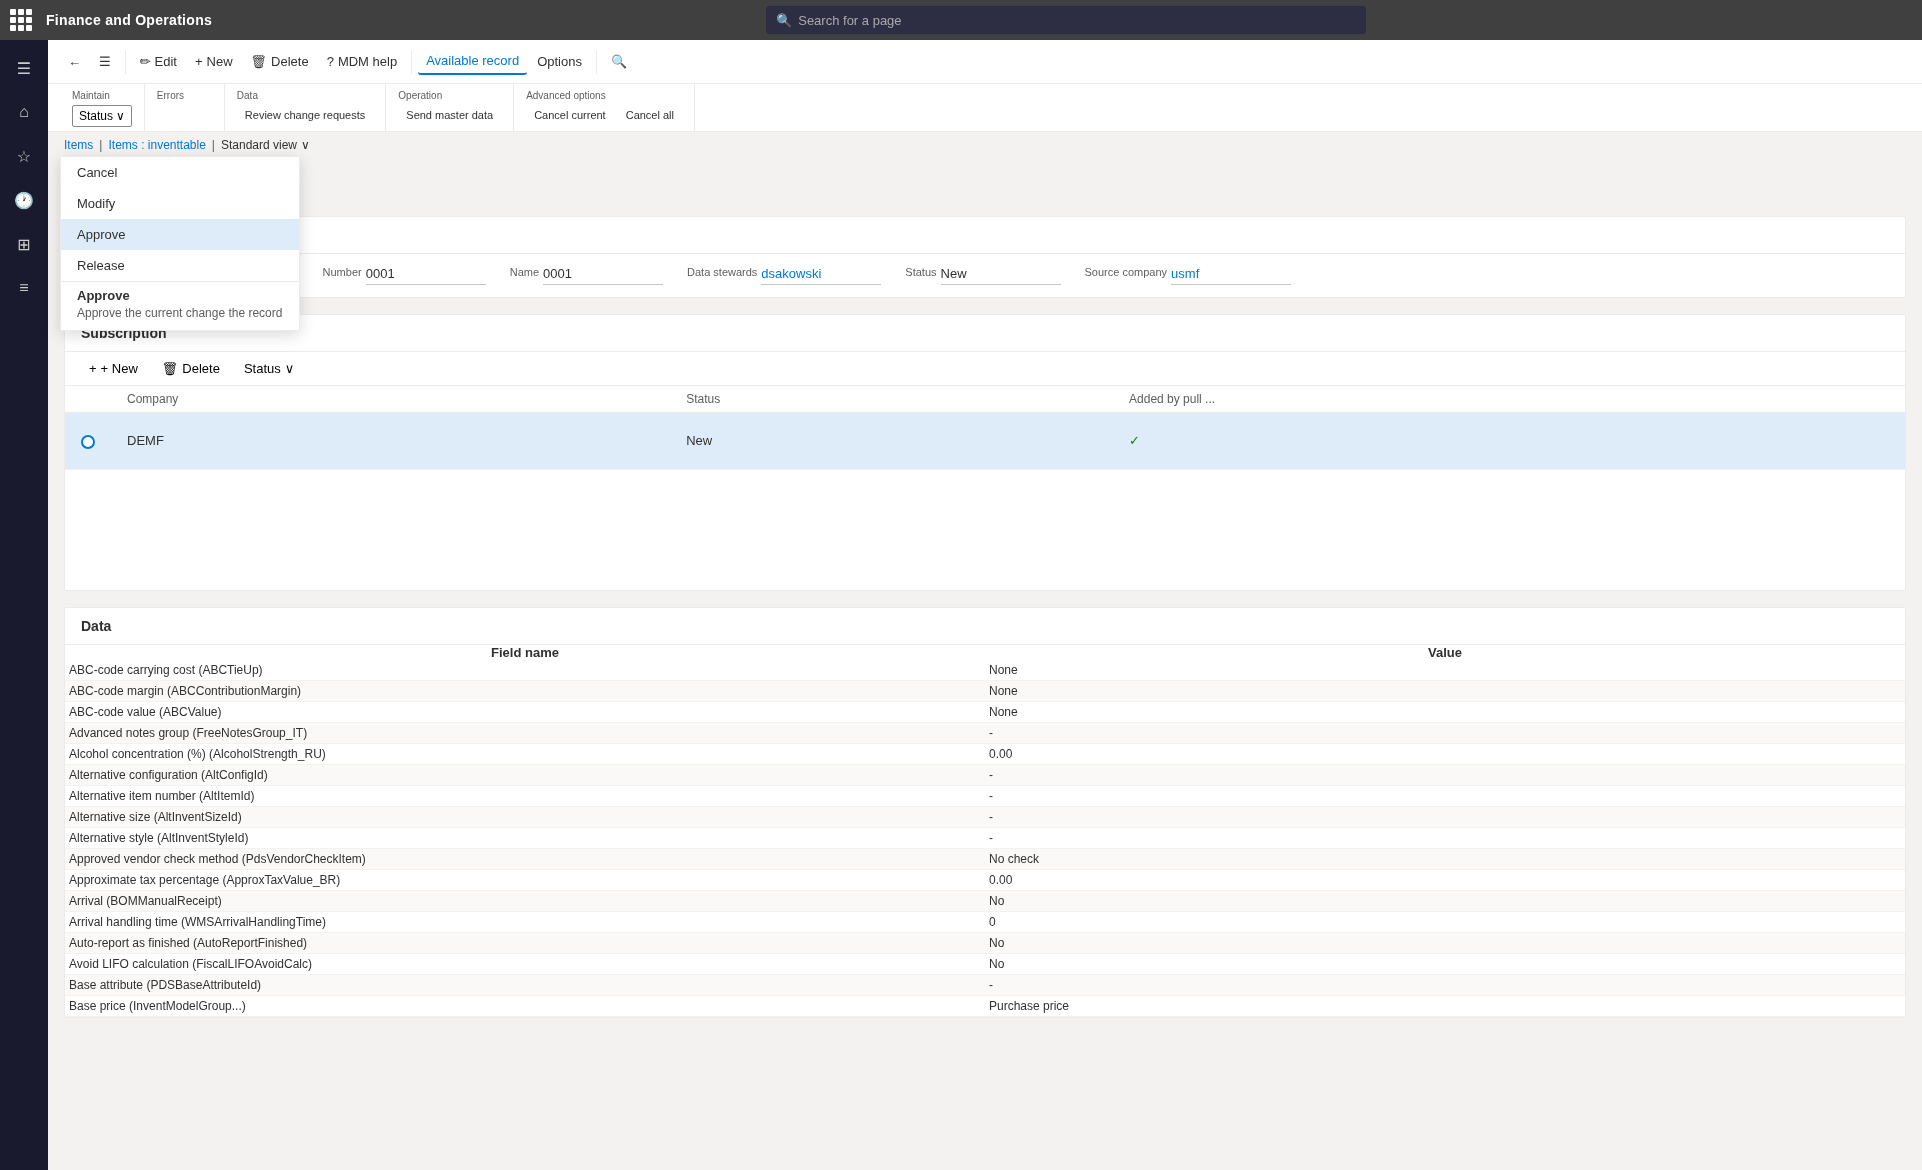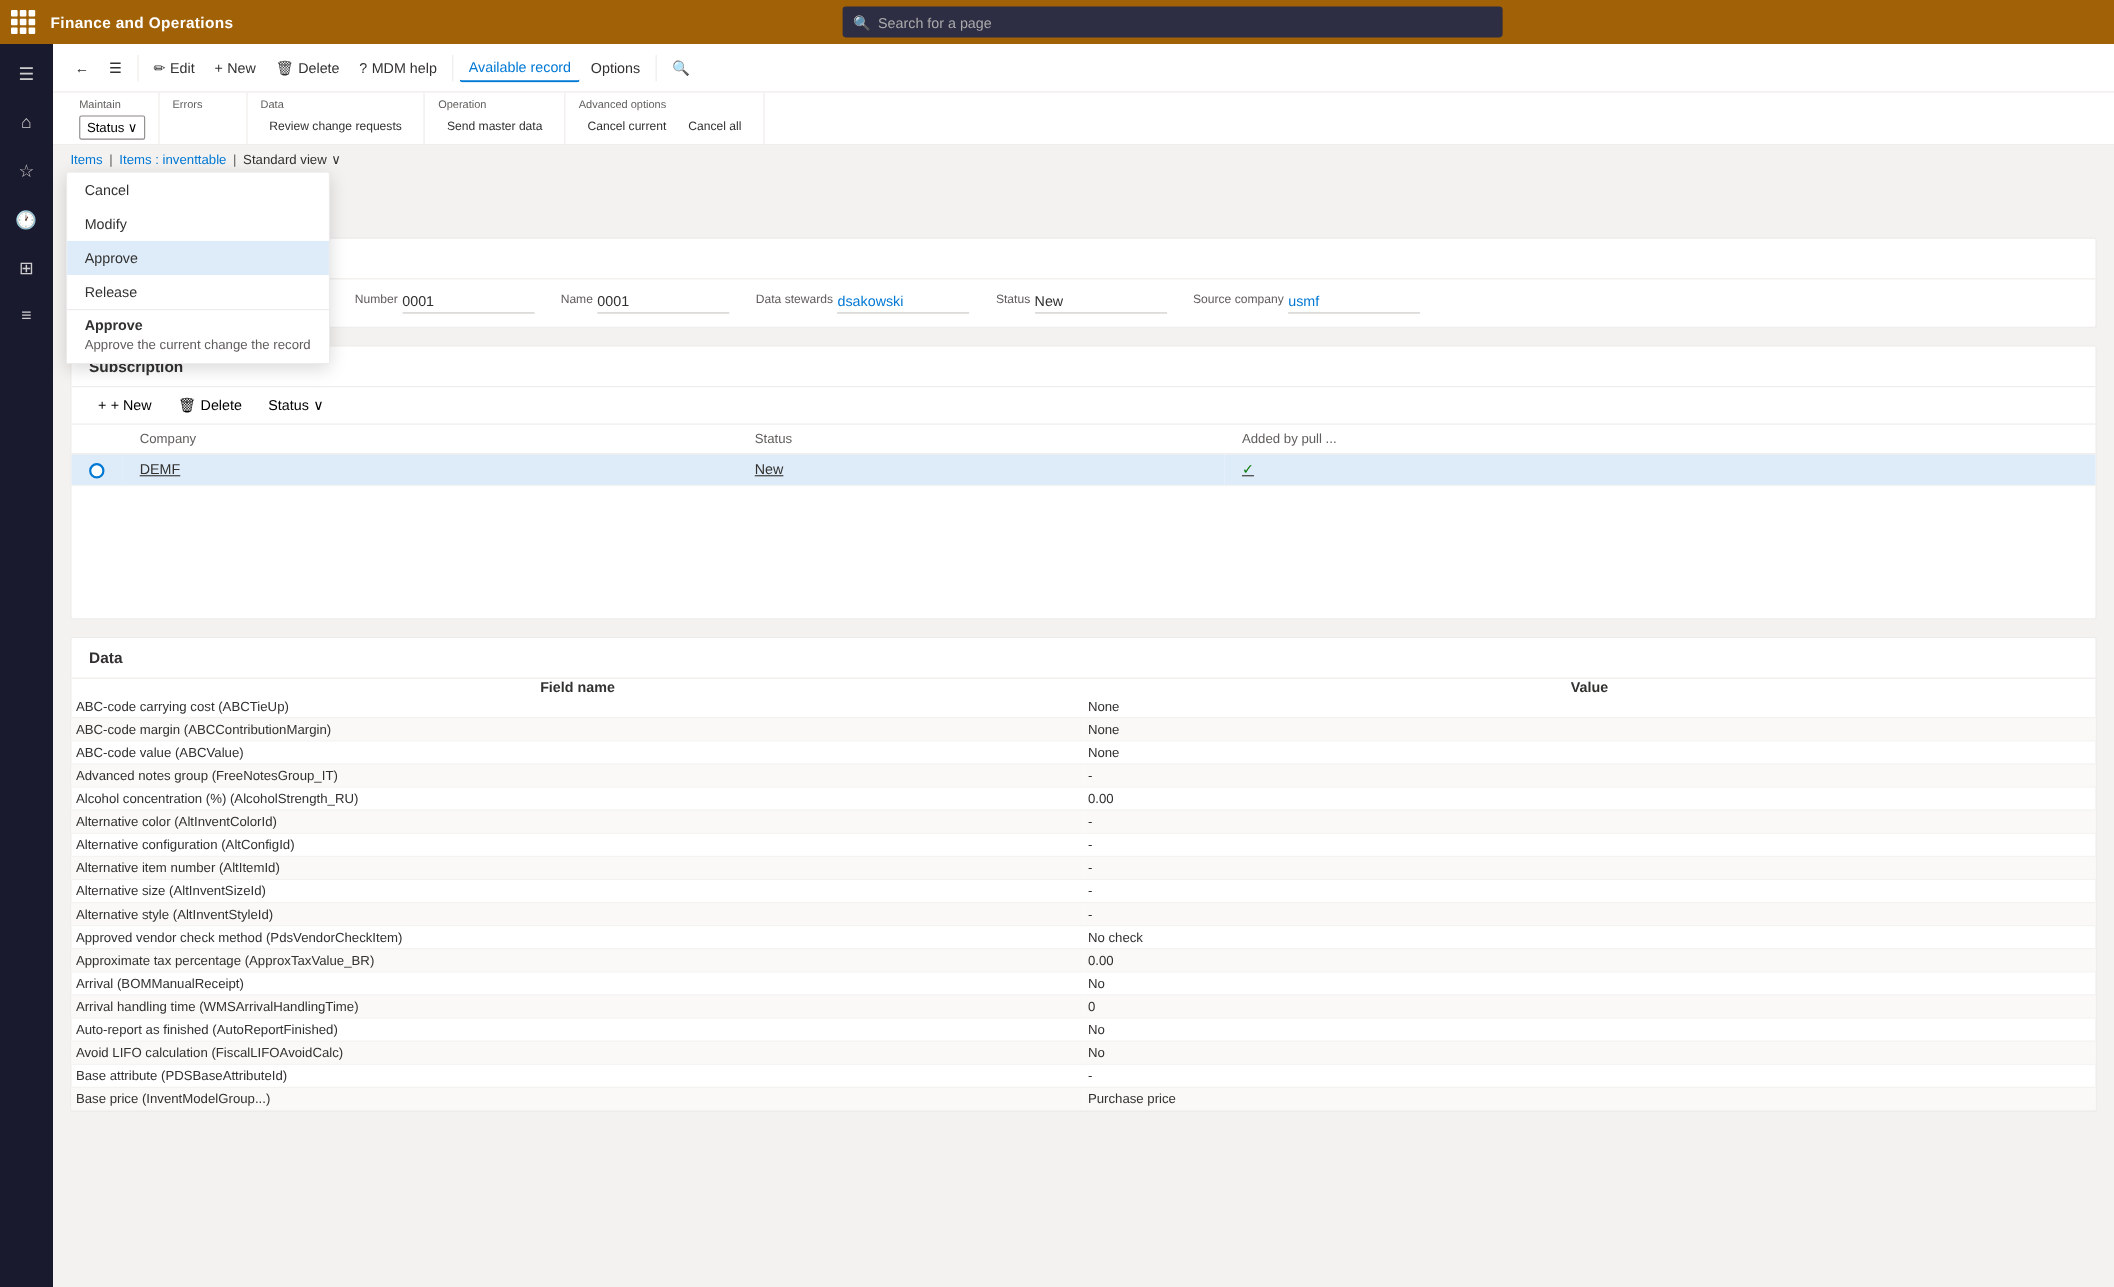--- a/index.html
+++ b/index.html
@@ -1,20 +1,20 @@
 <!DOCTYPE html>
 <html><head>
   <meta charset="utf-8">
   <style>
     * { box-sizing: border-box; margin: 0; padding: 0; }
     body { font-family: 'Segoe UI', Arial, sans-serif; font-size: 13px; background: #f3f2f1; color: #323130; overflow-x: hidden; }
 
     
     .top-nav {
-      background: #a16207;
+      background: #404040;
       color: #fff;
       height: 40px;
       display: flex;
       align-items: center;
       padding: 0 10px;
       gap: 8px;
       position: fixed;
       top: 0; left: 0; right: 0;
       z-index: 100;
     }
@@ -309,24 +309,23 @@
     }
     .data-table th {
       text-align: left;
       padding: 6px 16px;
       font-size: 12px;
       color: #605e5c;
       font-weight: 400;
       border-bottom: 1px solid #edebe9;
     }
     .data-table td {
-      padding: 6px 16px;
+      padding: 20px 16px;
       font-size: 13px;
       border-bottom: 1px solid #f3f2f1;
-      text-decoration: underline;
     }
     .data-table tr.selected td {
       background: #deecf9;
     }
     .radio-circle {
       width: 14px; height: 14px;
       border-radius: 50%;
       border: 2px solid #0078d4;
       display: inline-block;
       vertical-align: middle;
@@ -598,24 +597,20 @@
     </tr>
             <tr>
       <td>Advanced notes group (FreeNotesGroup_IT)</td>
       <td>-</td>
     </tr>
             <tr>
       <td>Alcohol concentration (%) (AlcoholStrength_RU)</td>
       <td>0.00</td>
     </tr>
             <tr>
-      <td>Alternative color (AltInventColorId)</td>
-      <td>-</td>
-    </tr>
-            <tr>
       <td>Alternative configuration (AltConfigId)</td>
       <td>-</td>
     </tr>
             <tr>
       <td>Alternative item number (AltItemId)</td>
       <td>-</td>
     </tr>
             <tr>
       <td>Alternative size (AltInventSizeId)</td>
       <td>-</td>

